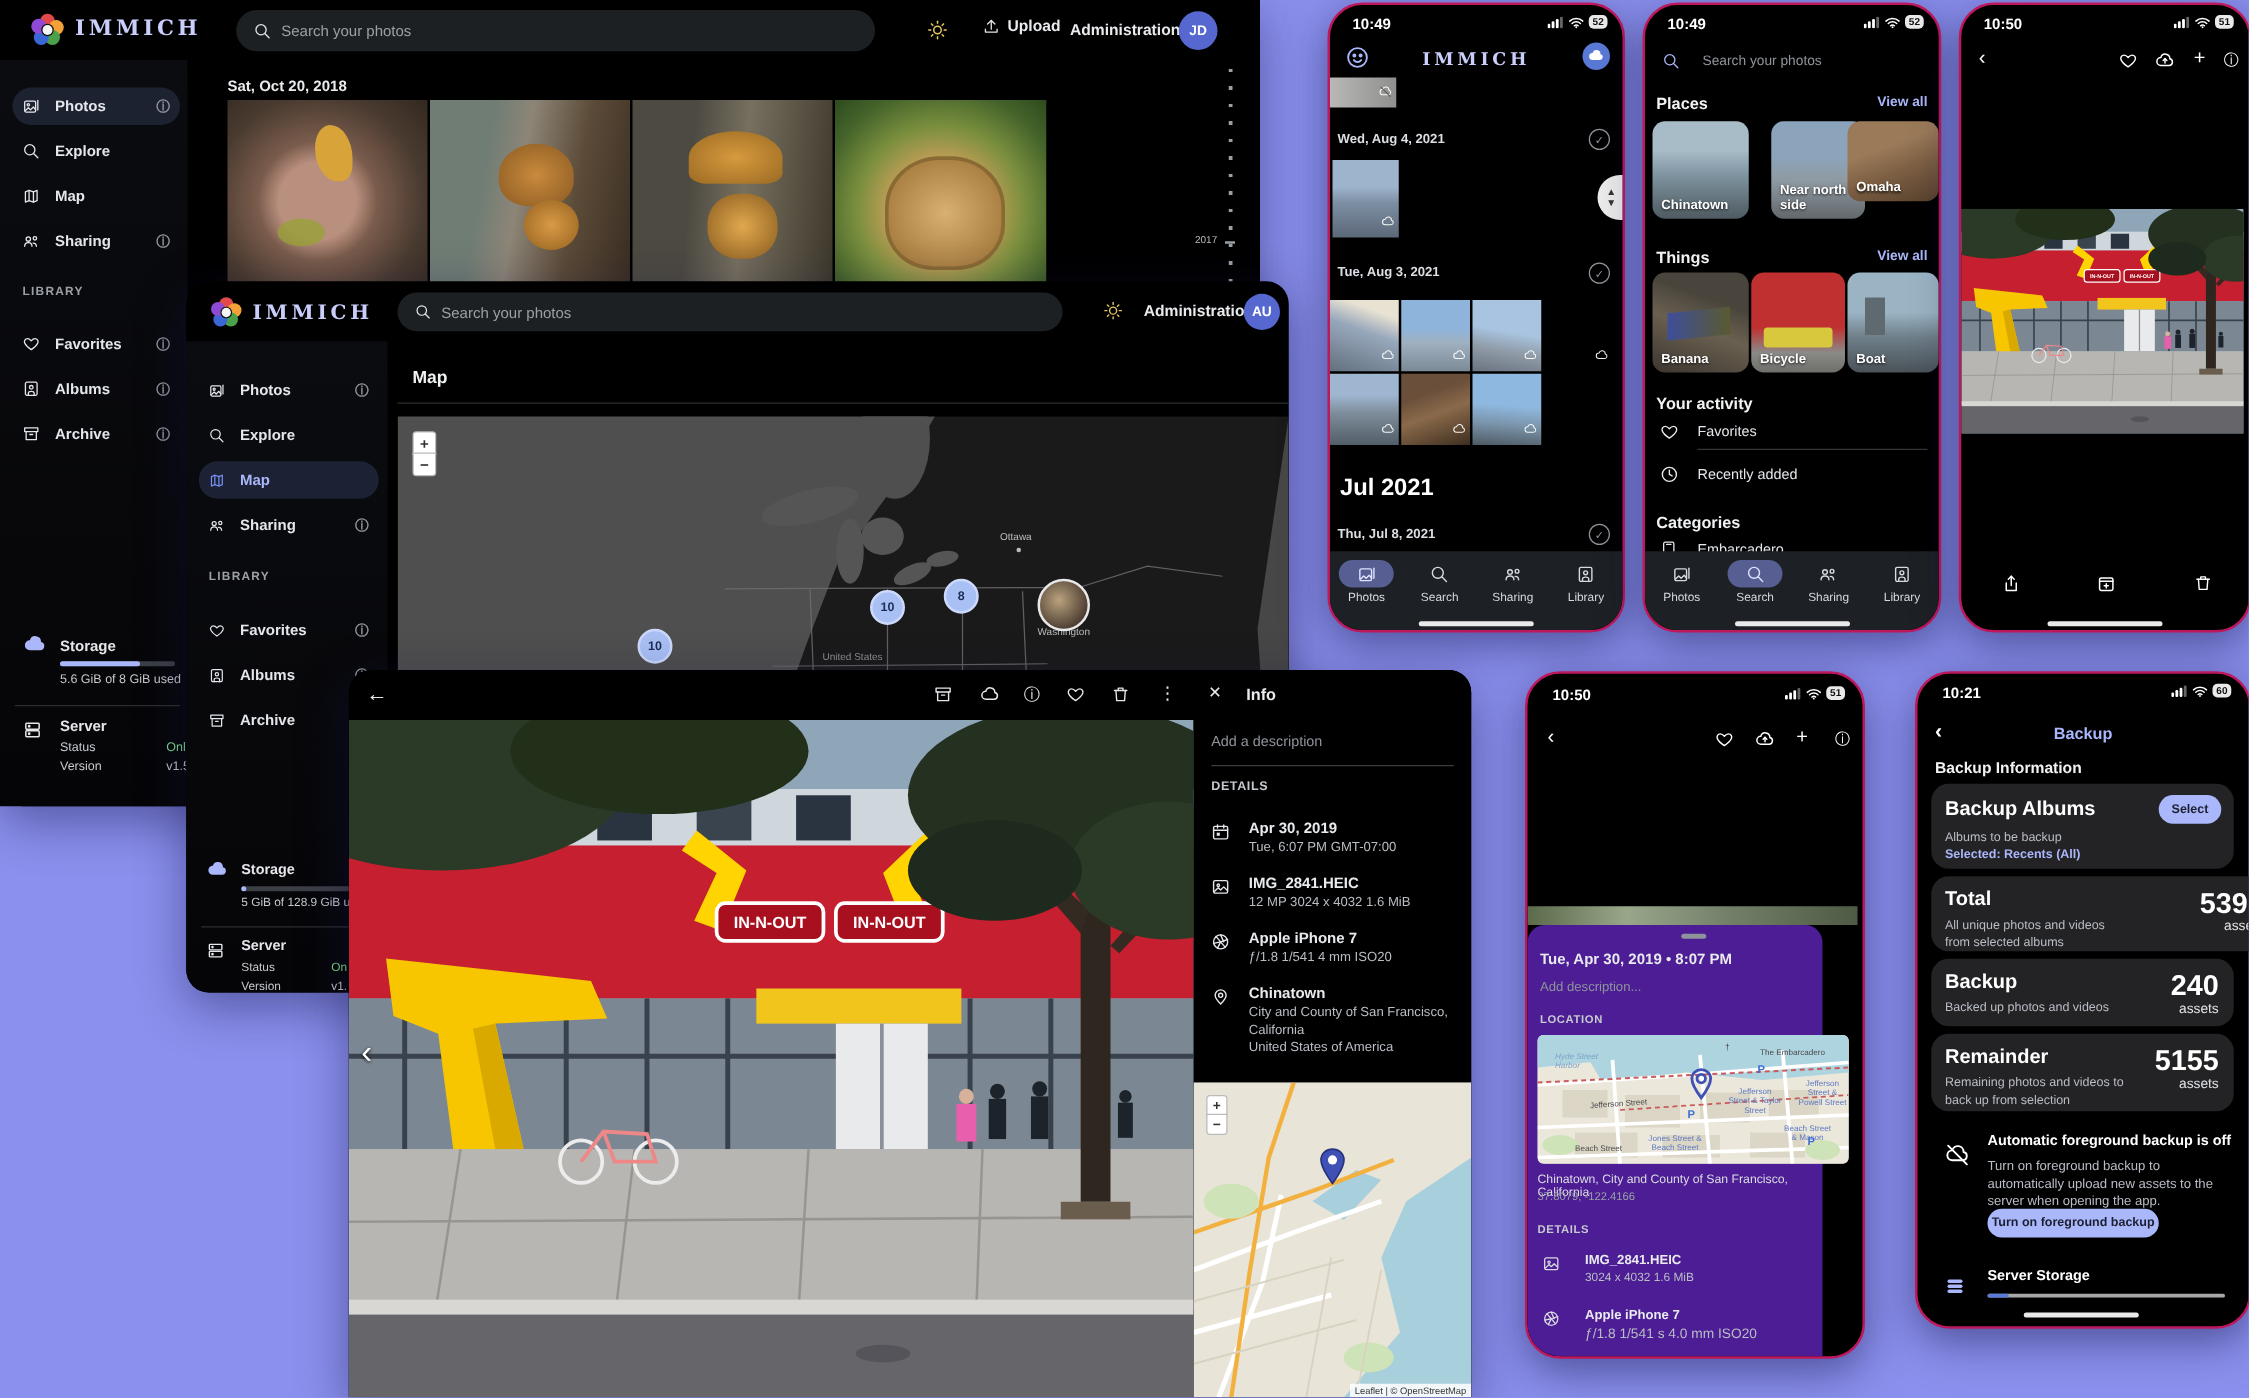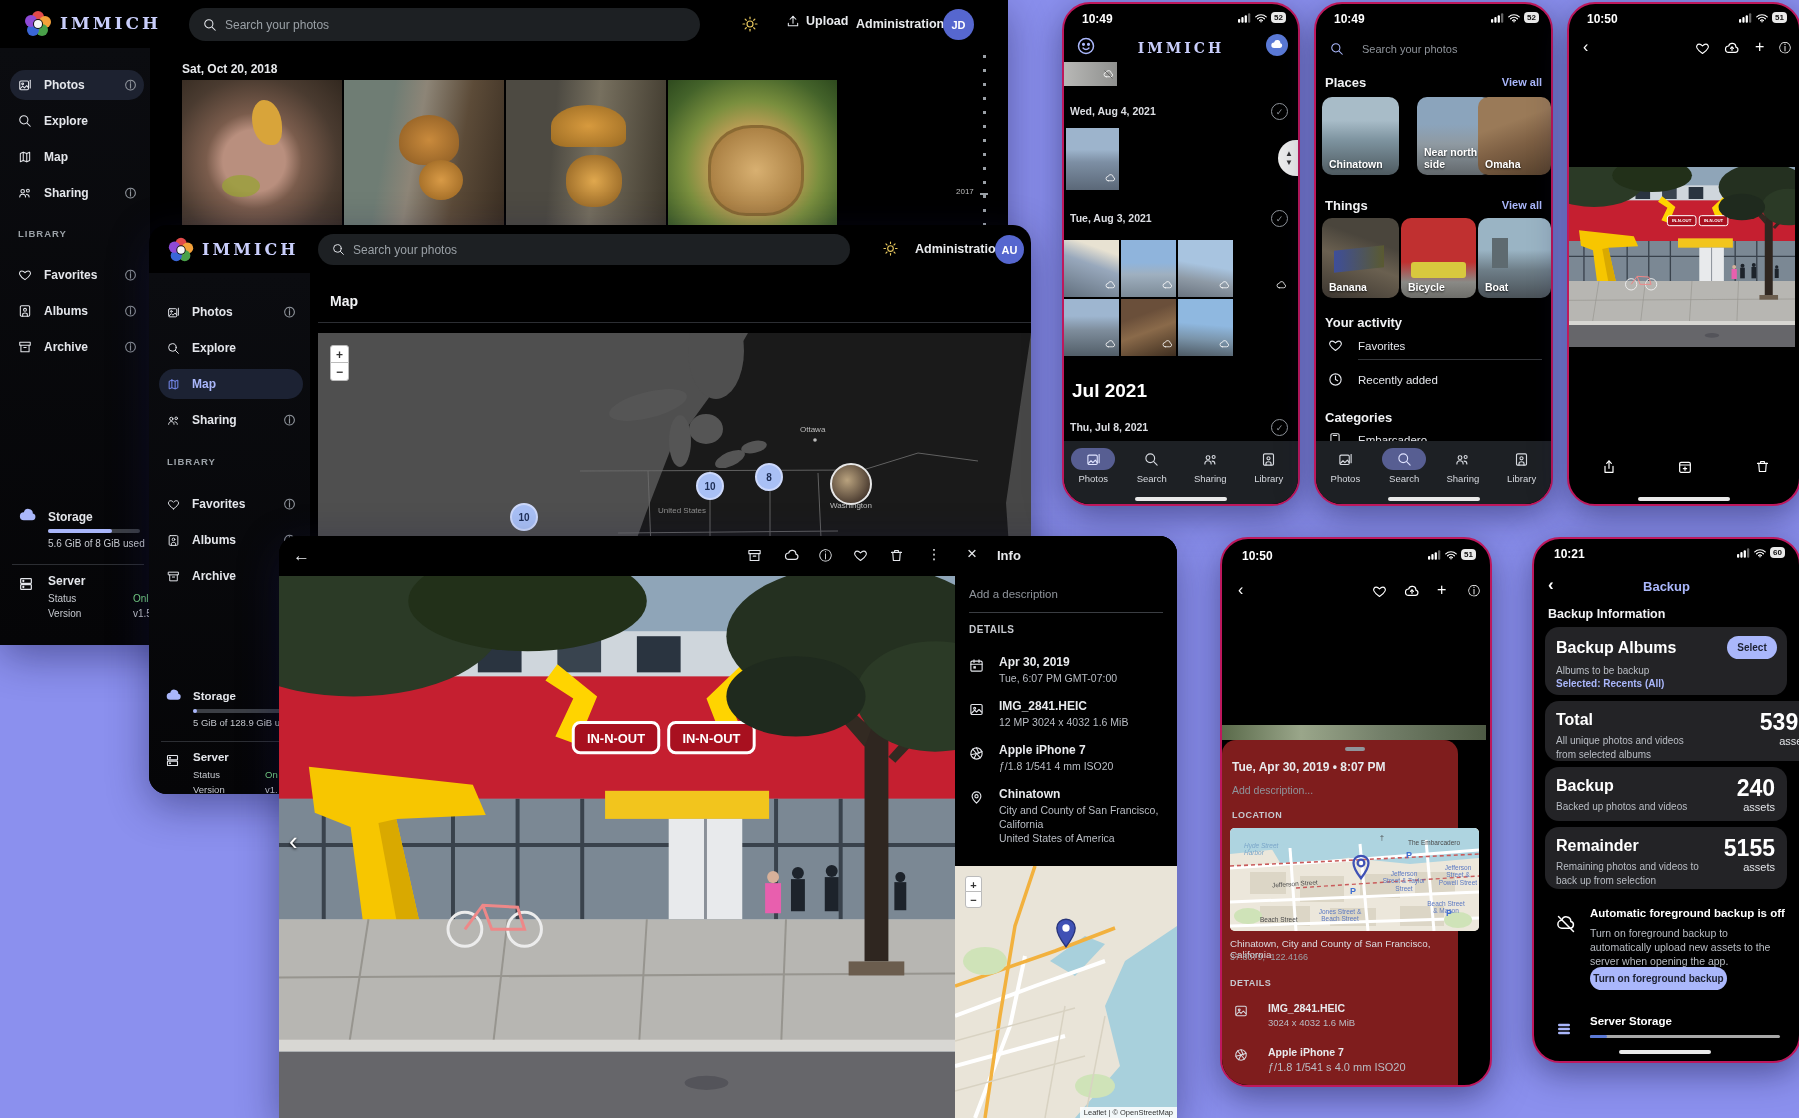--- a/index.html
+++ b/index.html
@@ -477,21 +477,21 @@
           <ellipse cx="388" cy="96" rx="17" ry="15"></ellipse>
           <ellipse cx="412" cy="126" rx="16" ry="7" transform="rotate(-24 412 126)"></ellipse>
           <ellipse cx="436" cy="114" rx="13" ry="6" transform="rotate(-12 436 114)"></ellipse>
         </g>
         <circle cx="497" cy="107" r="1.8" fill="#bbb"></circle>
       </svg>
       <div class="zoombtn" style="left:12px;top:12px;border-radius:3px 3px 0 0;">+</div>
       <div class="zoombtn" style="left:12px;top:29px;border-radius:0 0 3px 3px;">−</div>
       <div class="maplbl" style="left:482px;top:92px;">Ottawa</div>
       <div class="maplbl" style="left:512px;top:168px;">Washington</div>
-      <div class="maplbl" style="left:340px;top:173px;color:#8f8f8f;">United States</div>
+      <div class="maplbl" style="left:340px;top:188px;color:#8f8f8f;">United States</div>
       <div class="clustr" style="left:378px;top:139px;">10</div>
       <div class="clustr" style="left:437px;top:130px;">8</div>
       <div class="clustr" style="left:192px;top:170px;">10</div>
       <div class="abs" style="left:512px;top:130px;width:38px;height:38px;border-radius:50%;border:2px solid #e8e8e8;background:radial-gradient(circle at 40% 40%,#b9a27e,#4a3b30 75%);overflow:hidden;"></div>
     </div>
   </div>
 
   <div class="win" style="left:279px;top:536px;width:898px;height:582px;border-radius:18px 18px 0 0;overflow:hidden;">
     <div class="abs" style="left:0;top:0;width:898px;height:40px;background:#000;z-index:3;">
       <span class="ic abs" style="left:14px;top:10px;color:#e8eaed;font-size:17px;">←</span>
@@ -777,21 +777,21 @@
       <span style="margin-left:18px;color:#8f949b;font-size:11px;">Search your photos</span>
     </div>
     <div class="sec-h" style="left:9px;top:71px;">Places</div>
     <div class="viewall" style="right:9px;top:72px;">View all</div>
     <div class="card" style="left:6px;top:93px;width:77px;height:78px;background:linear-gradient(180deg,#a8bcc8 0 30%,#7e94a0 55%,#4e5a60);">
         <span class="clab">Chinatown</span>
       </div>
     <div class="card" style="left:85px;top:93px;width:75px;height:78px;background:linear-gradient(180deg,#8ba4bc 0 35%,#8f9aa2 60%,#62686c);margin-left:16px;">
         <span class="clab">Near north side</span>
       </div>
-    <div class="card" style="left:162px;top:93px;width:73px;height:78px;background:linear-gradient(160deg,#9a7a58 0 35%,#7e6044 60%,#55402c);">
+    <div class="card" style="left:162px;top:93px;width:73px;height:64px;background:linear-gradient(160deg,#9a7a58 0 35%,#7e6044 60%,#55402c);">
         <span class="clab">Omaha</span>
       </div>
     <div class="sec-h" style="left:9px;top:194px;">Things</div>
     <div class="viewall" style="right:9px;top:195px;">View all</div>
     <div class="card" style="left:6px;top:214px;width:77px;height:80px;background:linear-gradient(200deg,#4a453c 0 30%,#6a6050 55%,#3c3630);">
         <div class="abs" style="left:12px;top:30px;width:50px;height:22px;background:linear-gradient(90deg,#3e4e9a,#5a5a30);transform:skewY(-6deg);"></div>
         <span class="clab">Banana</span>
       </div>
     <div class="card" style="left:85px;top:214px;width:75px;height:80px;background:linear-gradient(180deg,#c03030 0 55%,#8a8a86 80%,#6e6e6a);">
         <div class="abs" style="left:10px;top:44px;width:55px;height:16px;background:#d8c83e;border-radius:3px;"></div>
@@ -958,21 +958,21 @@
         <svg width="16" height="16" viewBox="0 0 24 24" class="s">
           <use href="#cloud-i"></use>
           <polyline points="12,14 12,9"></polyline>
           <polyline points="9.8,11 12,8.8 14.2,11"></polyline>
         </svg>
       </span>
     <span class="ic abs" style="left:215px;top:42px;color:#fff;font-size:16px;">+</span>
     <span class="ic abs" style="left:246px;top:44px;color:#fff;font-size:12px;">ⓘ</span>
     <div class="abs" style="left:0;top:186px;width:264px;height:15px;background:linear-gradient(90deg,#5a6a4a,#9aa68a 30%,#74806a 60%,#4e5a44);"></div>
 
-    <div class="abs" style="left:0;top:201px;width:236px;height:345px;background:#7f1d1d;border-radius:14px 14px 0 0;">
+    <div class="abs" style="left:0;top:201px;width:236px;height:345px;background:#4c1d95;border-radius:14px 14px 0 0;">
       <div class="abs" style="left:123px;top:7px;width:20px;height:4px;border-radius:2px;background:#8f949b;"></div>
       <div class="abs" style="left:10px;top:20px;color:#e8eaed;font-size:12px;font-weight:bold;">Tue, Apr 30, 2019 • 8:07 PM</div>
       <div class="abs" style="left:10px;top:44px;color:#8f949b;font-size:10.5px;">Add description...</div>
       <div class="abs" style="left:10px;top:70px;color:#c6c9cf;font-size:9px;font-weight:bold;letter-spacing:.5px;">LOCATION</div>
       <div class="leaf" style="left:8px;top:88px;width:249px;height:103px;border-radius:5px;">
         <svg width="249" height="103" viewBox="0 0 249 103" preserveAspectRatio="none">
           <rect width="249" height="103" fill="#ece7db"></rect>
           <path d="M0,0 L249,0 L249,30 L180,36 L120,30 L60,20 L0,26 Z" fill="#aed4e0"></path>
           <path d="M40,18 L110,12 L118,30 L52,38 Z" fill="#aed4e0"></path>
           <g fill="#dcd6c6">

